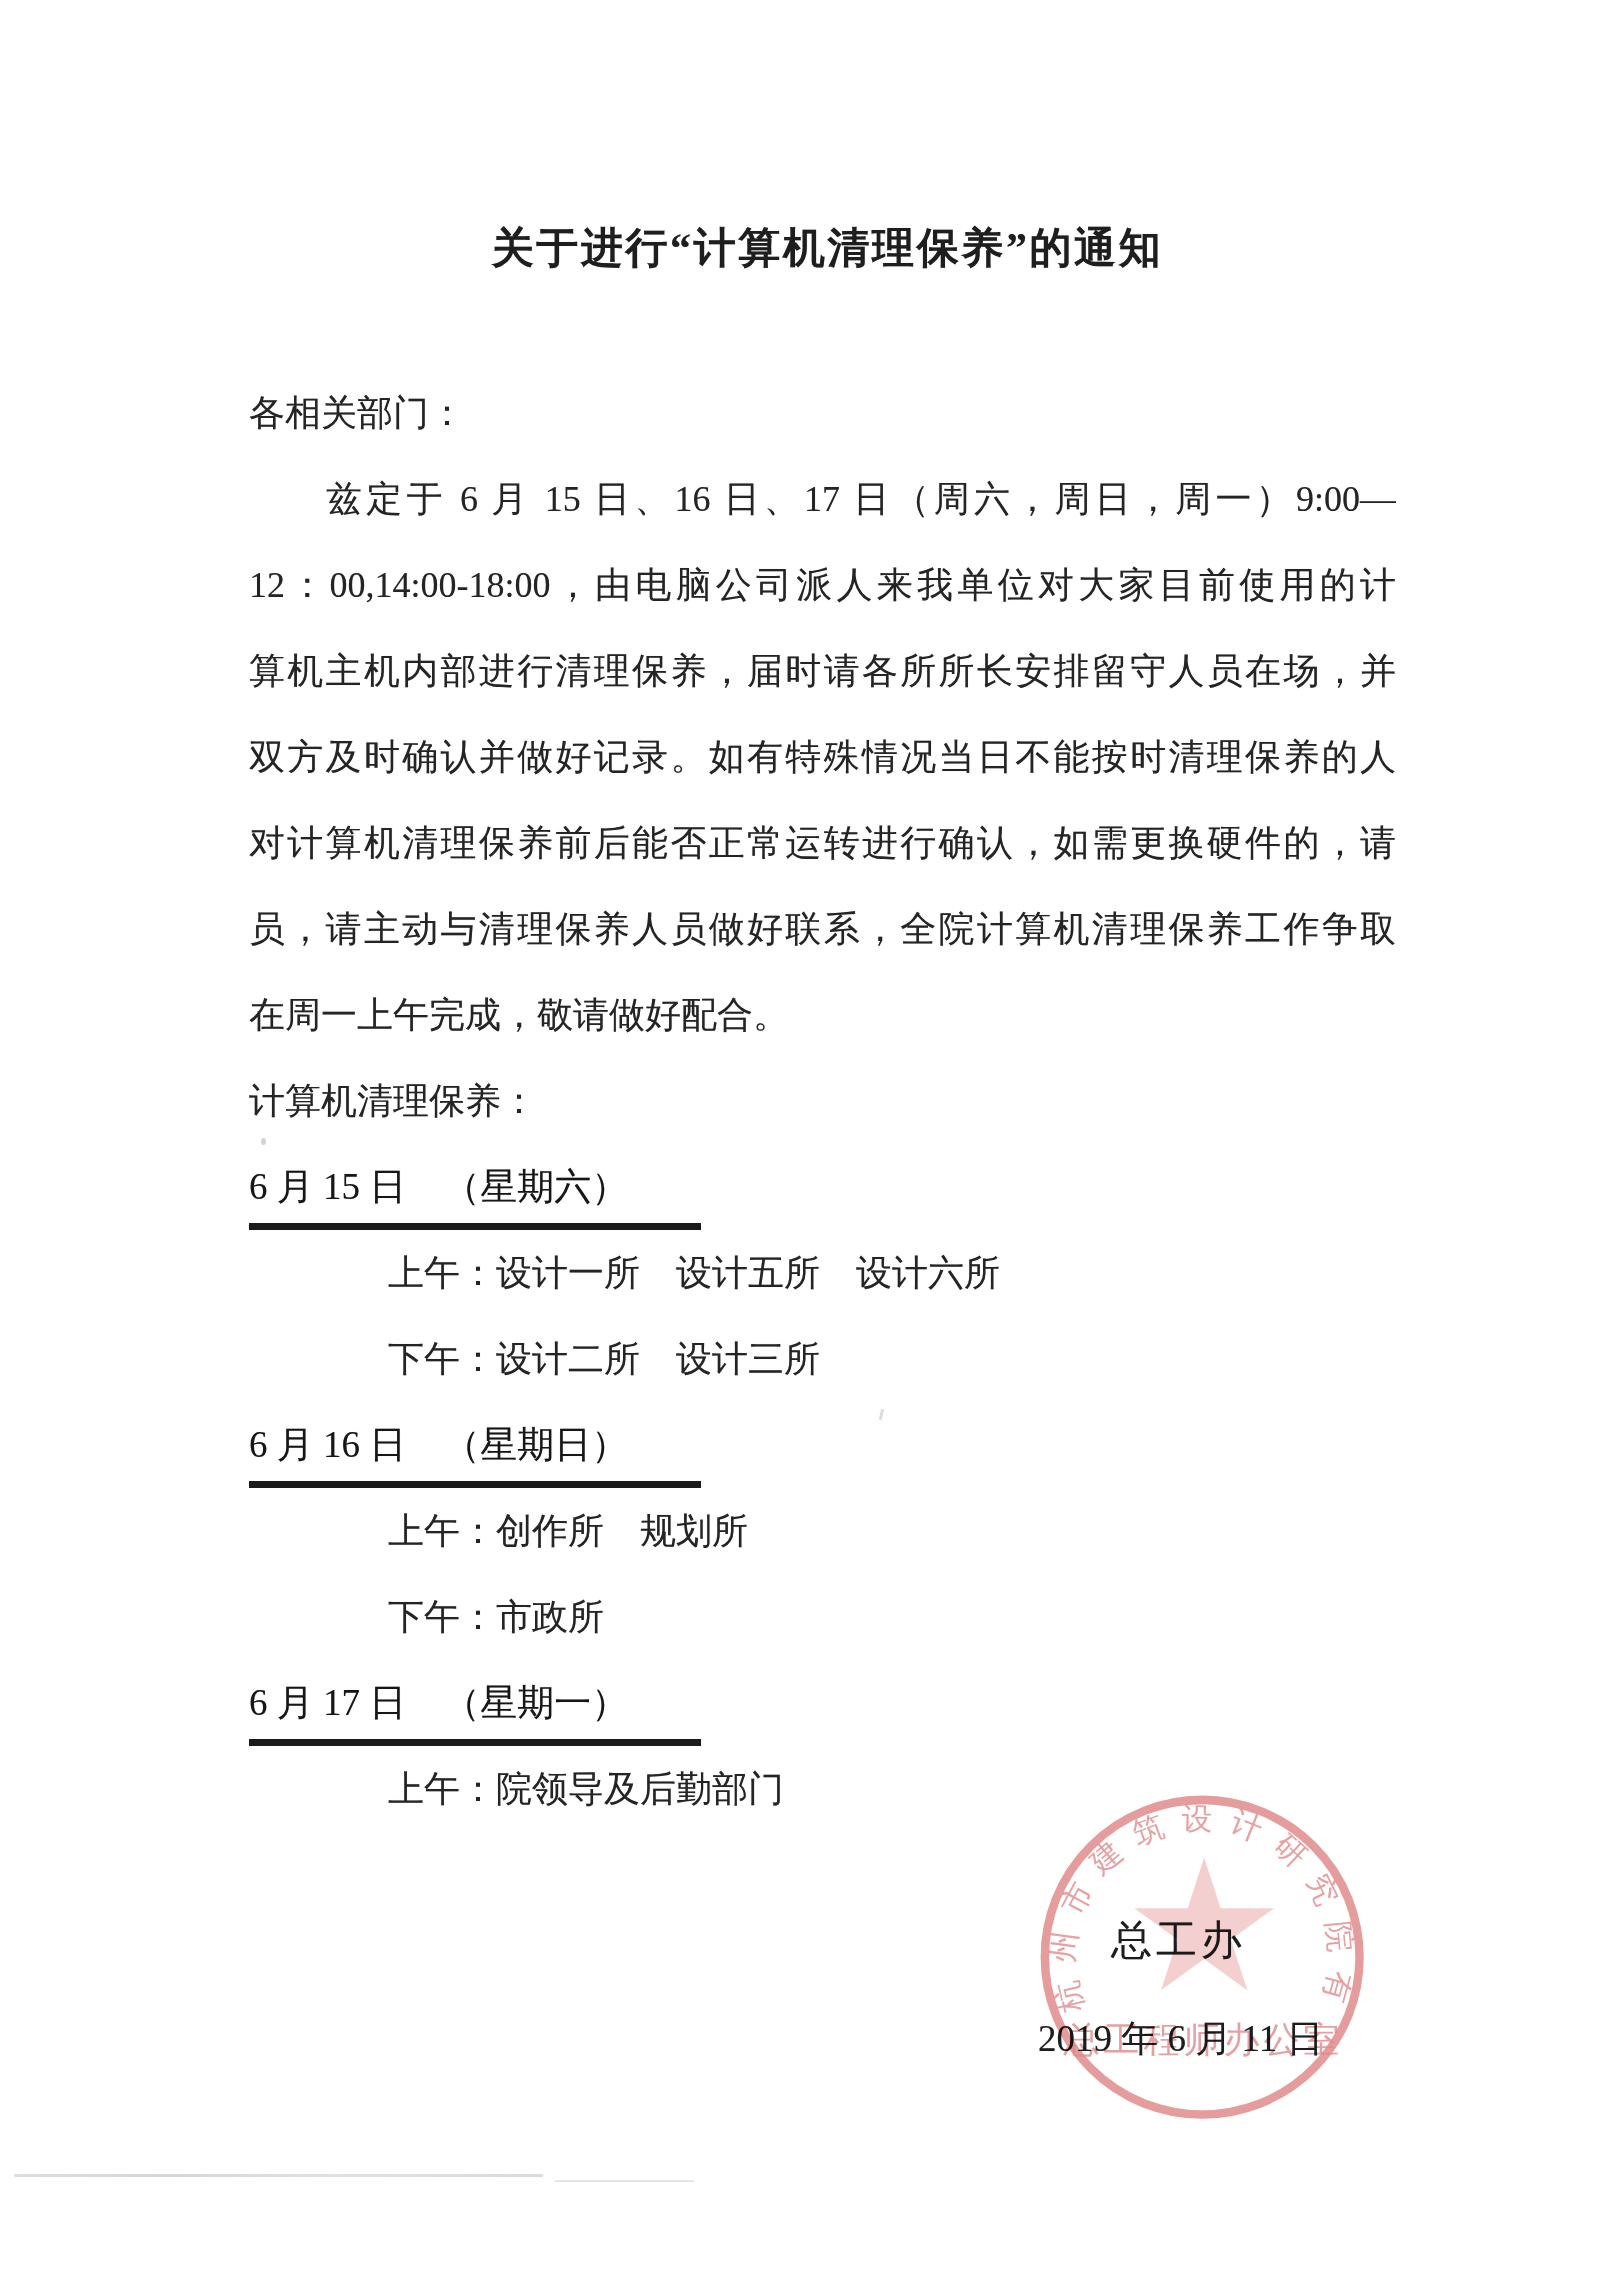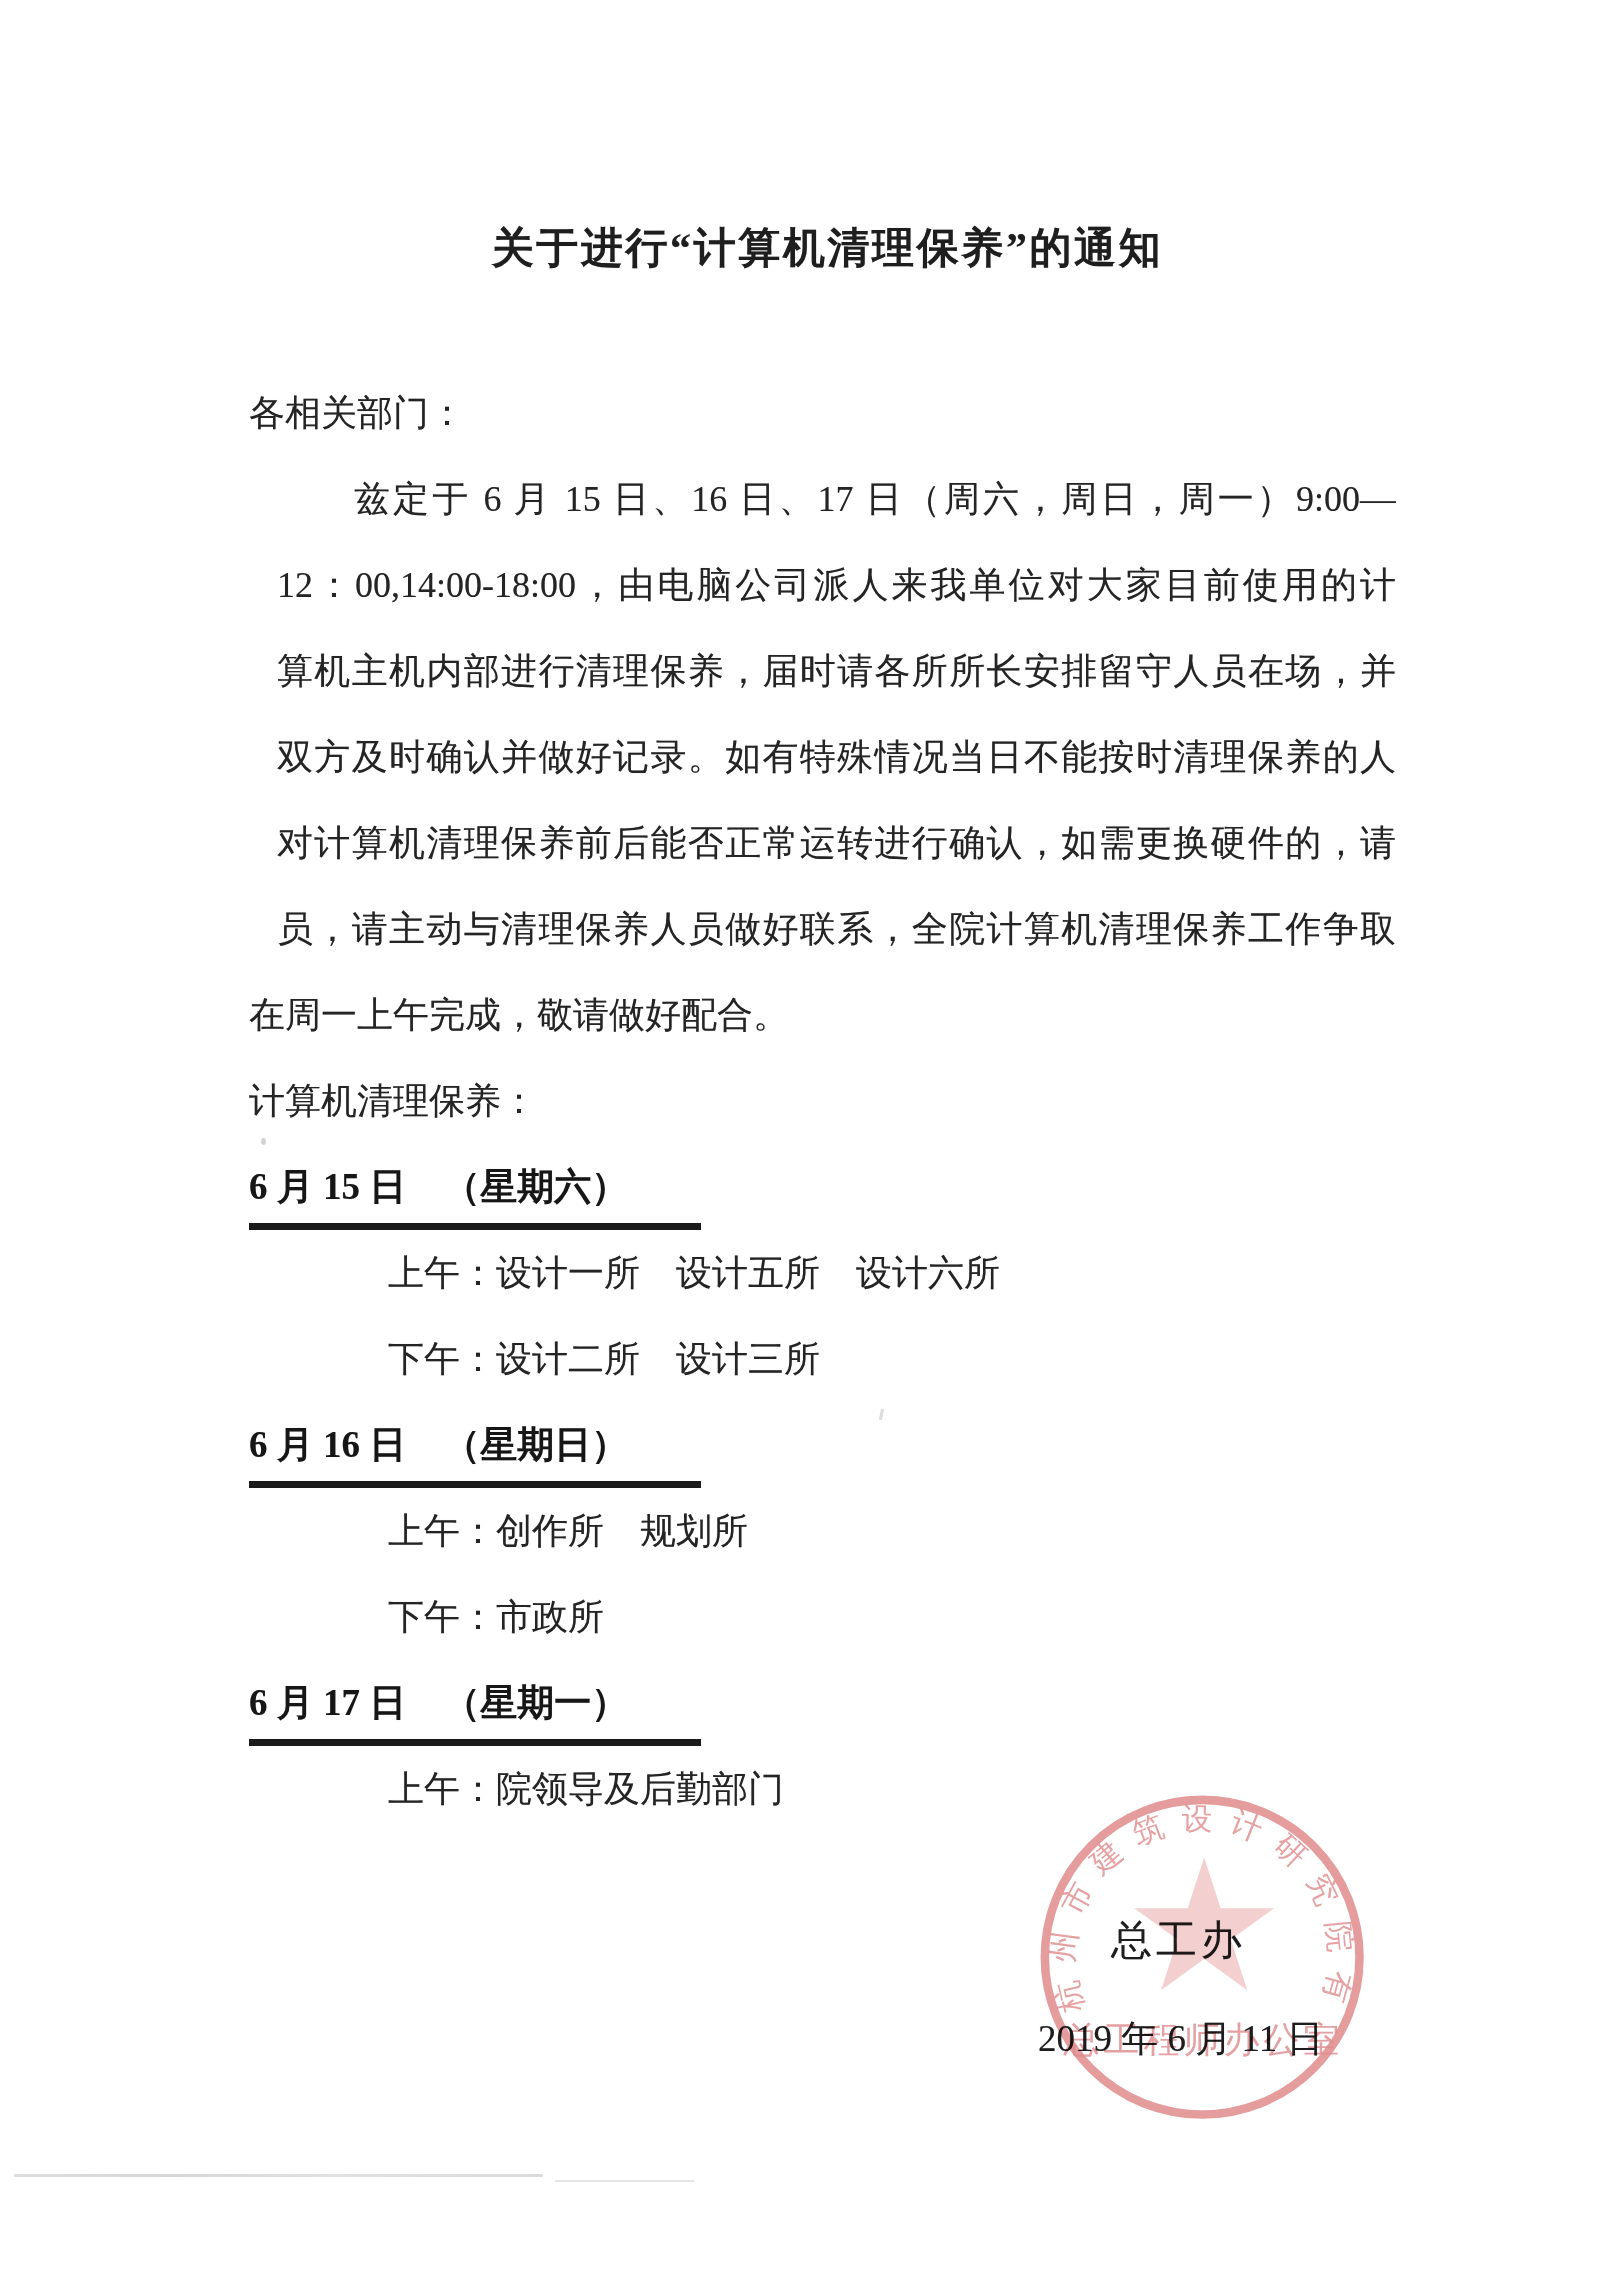--- a/index.html
+++ b/index.html
@@ -43,31 +43,30 @@
   .line {
     height: 86px;
     line-height: 86px;
     white-space: nowrap;
   }
   .line.just {
     white-space: normal;
     overflow: hidden;
     text-align: justify;
     text-align-last: justify;
-    margin-left: 28px;
   }
   .line.first-indent { text-indent: 77px; }
 
   .sched-header { height: 86px; line-height: 86px; }
   .hdr-text {
     display: inline-block;
     min-width: 452px;
     line-height: 73px;
     border-bottom: 7.2px solid #1b1b1b;
-    font-weight: bold;
+    font-weight: normal;
     font-size: 37px;
     color: #161616;
   }
   .sched-row { padding-left: 139px; }
 
   .signature {
     position: absolute;
     left: 1111px;
     top: 1917px;
     font-size: 41px;

